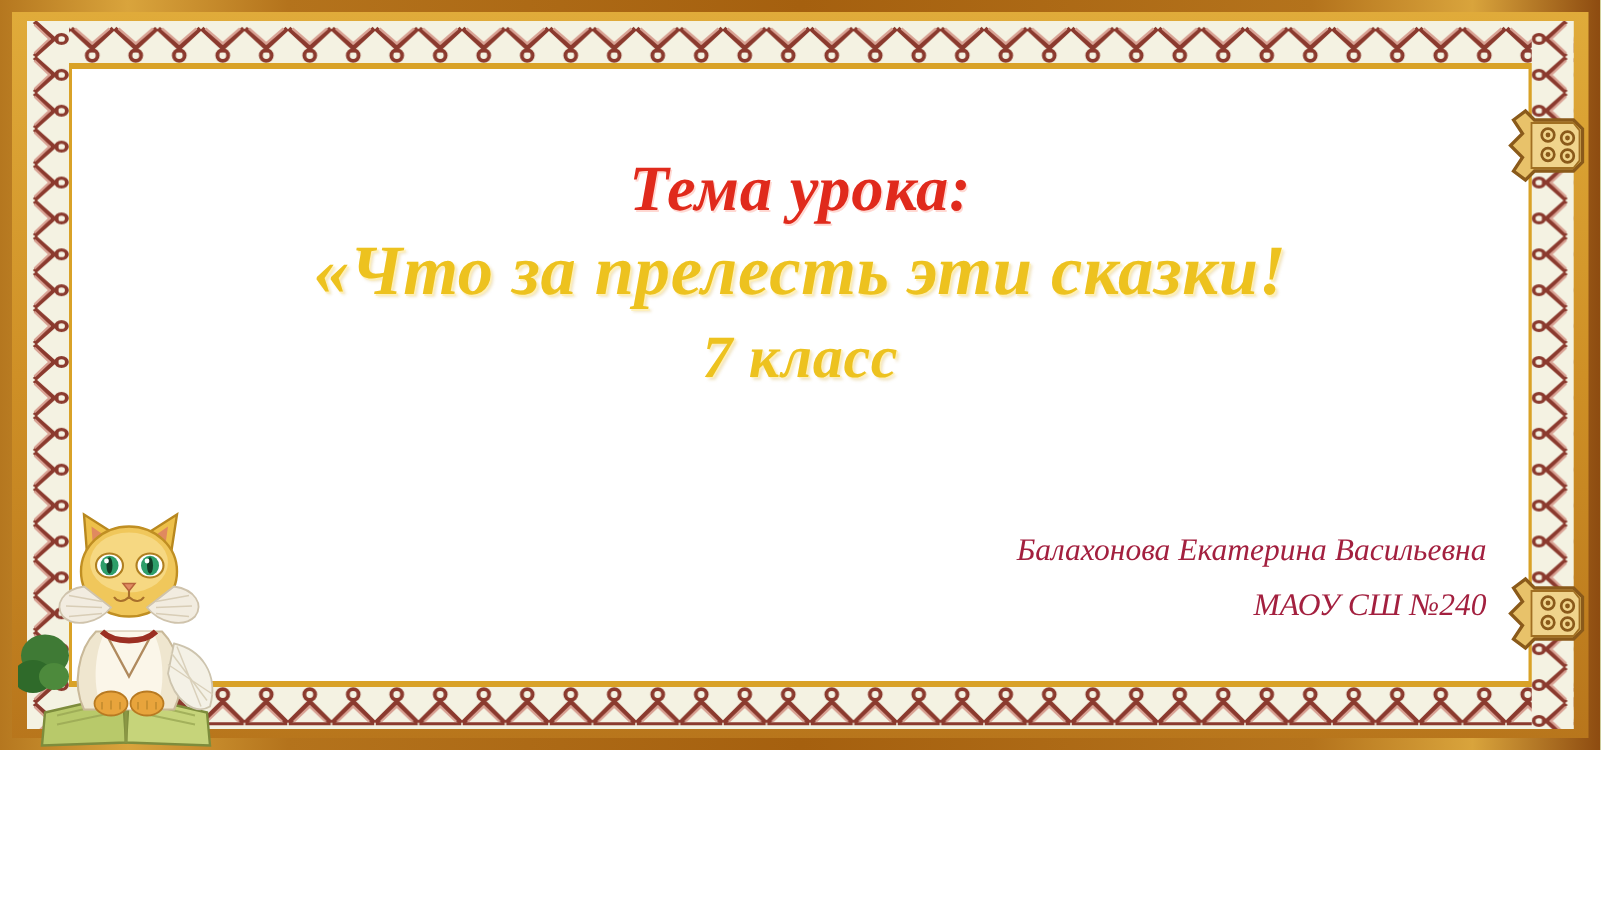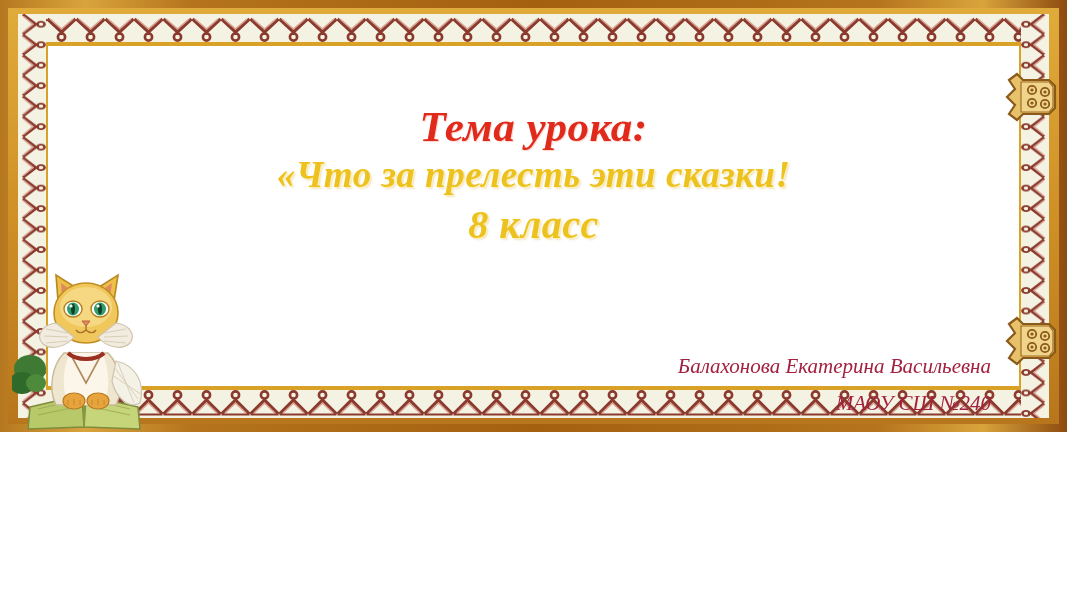--- a/index.html
+++ b/index.html
@@ -7,21 +7,21 @@
     padding: 0;
     background: #ffffff;
   }
   body {
     font-family: "Liberation Serif", serif;
   }
 
   .slide {
     position: relative;
     width: 1067px;
-    height: 432px;
+    height: 500px;
     overflow: hidden;
     background: #84cc16;
   }
 
   
   .frame-outer {
     position: absolute;
     inset: 0;
     background: linear-gradient(180deg,#c88a2a 0%,#a9641b 35%,#8c4a12 100%);
   }
@@ -90,21 +90,21 @@
   .line-title {
     font-size: 43px;
     font-style: italic;
     font-weight: bold;
     color: #e02a1c;
     letter-spacing: 0.5px;
     line-height: 1.15;
     text-shadow: 1px 1px 0 rgba(255,190,180,.6);
   }
   .line-gold {
-    font-size: 37px;
+    font-size: 47px;
     font-style: italic;
     font-weight: bold;
     color: #edc21f;
     line-height: 1.28;
     letter-spacing: 0.5px;
     text-shadow: 1px 1px 0 rgba(255,240,180,.85), 2px 2px 2px rgba(200,150,20,.25);
   }
   .line-gold.l2 { font-size: 42px; }
   .line-gold.l3 { font-size: 40px; }
 
@@ -219,21 +219,21 @@
       </defs>
       <rect width="28" height="572" fill="url(#pRight)"></rect>
     </svg>
   </div>
 
   <div class="content">
 
     <div class="text-block">
       <div class="line-title">Тема урока:</div>
       <div class="line-gold l1">«Что за прелесть эти сказки!</div>
-      <div class="line-gold l3">8 класс</div>
+      <div class="line-gold l3">7 класс</div>
     </div>
 
     <div class="credits">
       <div class="credit-line">Балахонова Екатерина Васильевна</div>
       <div class="credit-line">МАОУ СШ №240</div>
     </div>
   </div>
 
   <div class="medallion top-m">
     <svg viewBox="0 0 60 58">

